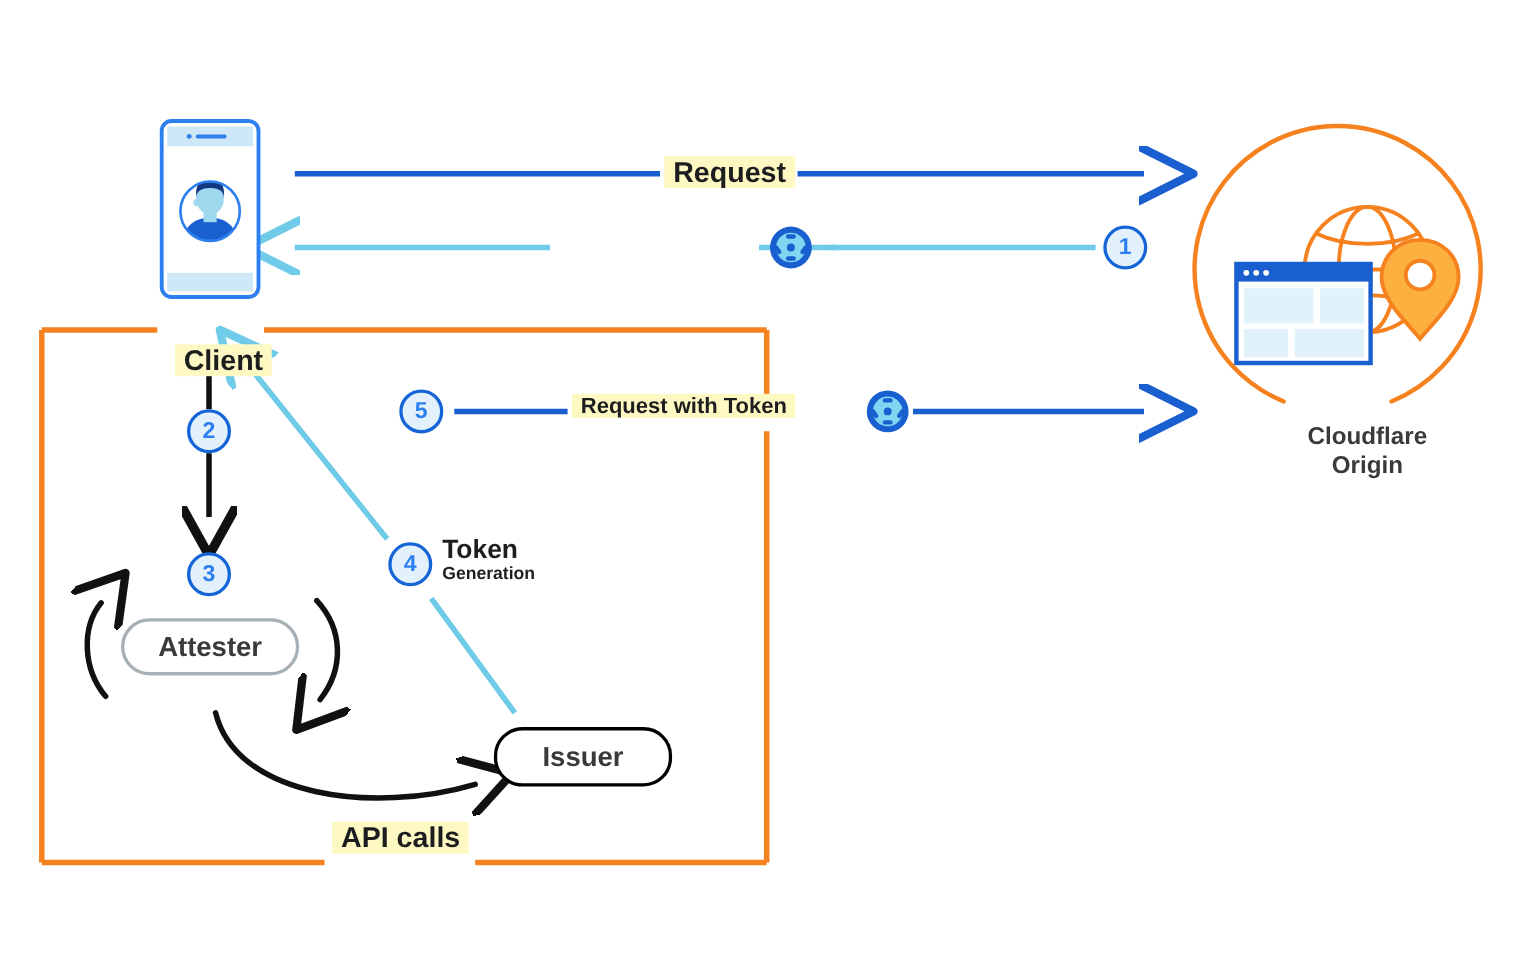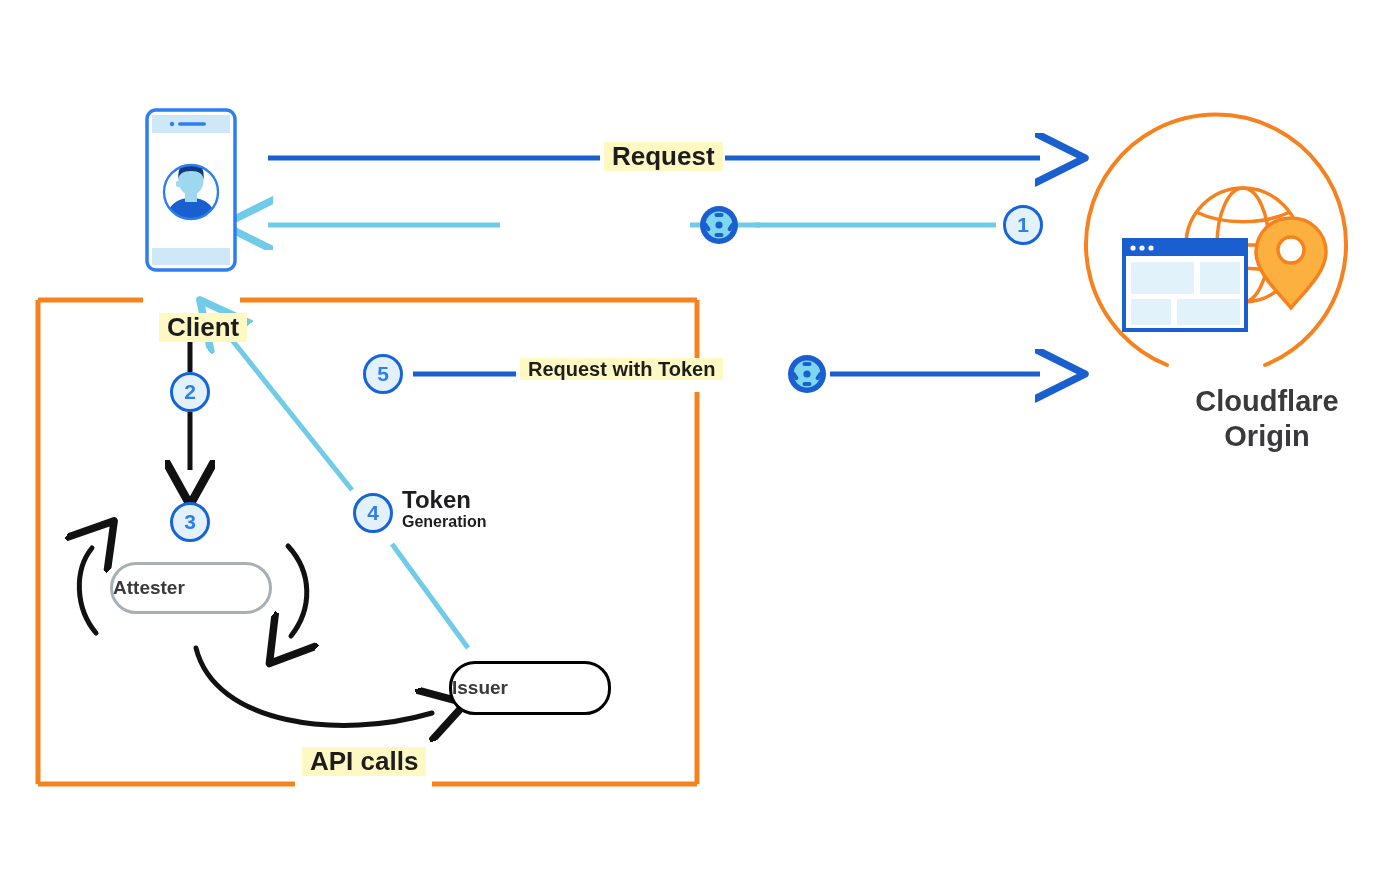--- a/index.html
+++ b/index.html
@@ -53,23 +53,24 @@
     font-size: 21px;
     color: #2d7ff0;
   }
   .node-pill {
     position: absolute;
     box-sizing: border-box;
     background: #ffffff;
     border-radius: 26px;
     display: flex;
     align-items: center;
-    font-family: "Liberation Sans", sans-serif;
-    font-weight: bold;
-    font-size: 19px;
+    justify-content: center;
+    font-family: "Liberation Sans", sans-serif;
+    font-weight: bold;
+    font-size: 25px;
     color: #3a3a3c;
   }
   #attester-node {
     border: 3px solid #a7b0b5;
   }
   #issuer-node {
     border: 3px solid #000000;
   }
   .caption {
     position: absolute;
@@ -247,21 +248,21 @@
   <div class="lbl lbl-bg" style="left:302px; top:747px; font-size:26px;">API calls</div>
 
   <div class="node-pill" id="attester-node" style="left:110px; top:562px; width:162px; height:52px;">
     <span>Attester</span>
   </div>
 
   <div class="node-pill" id="issuer-node" style="left:449px; top:661px; width:162px; height:54px;">
     <span>Issuer</span>
   </div>
 
-  <div class="caption" style="left:1157px; top:384px; width:220px; font-size:29px;">
+  <div class="caption" style="left:1133px; top:384px; width:220px; font-size:22px;">
     <div>Cloudflare</div>
     <div>Origin</div>
   </div>
 
   <div class="num-circle" style="left:1003px; top:205px;">1</div>
 
   <div class="num-circle" style="left:170px; top:372px;">2</div>
 
   <div class="num-circle" style="left:170px; top:502px;">3</div>
 

